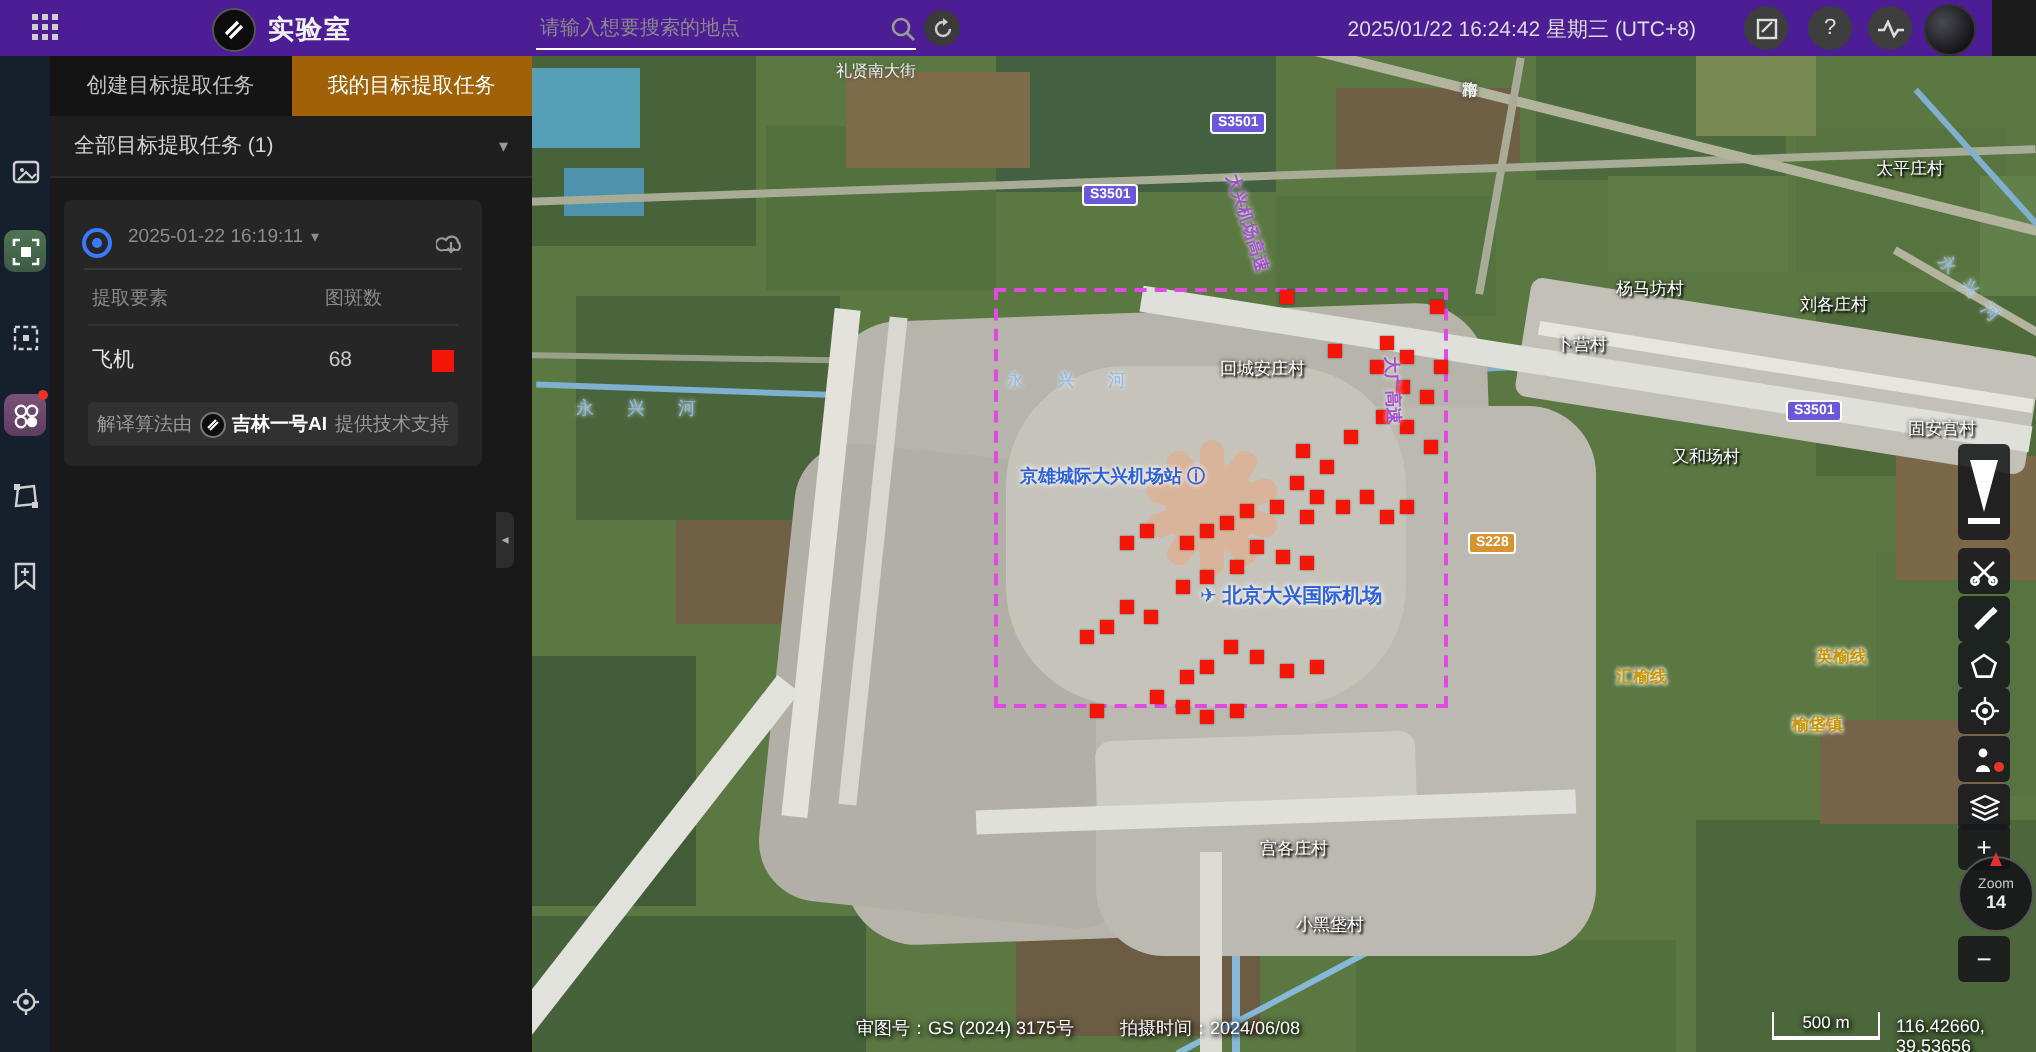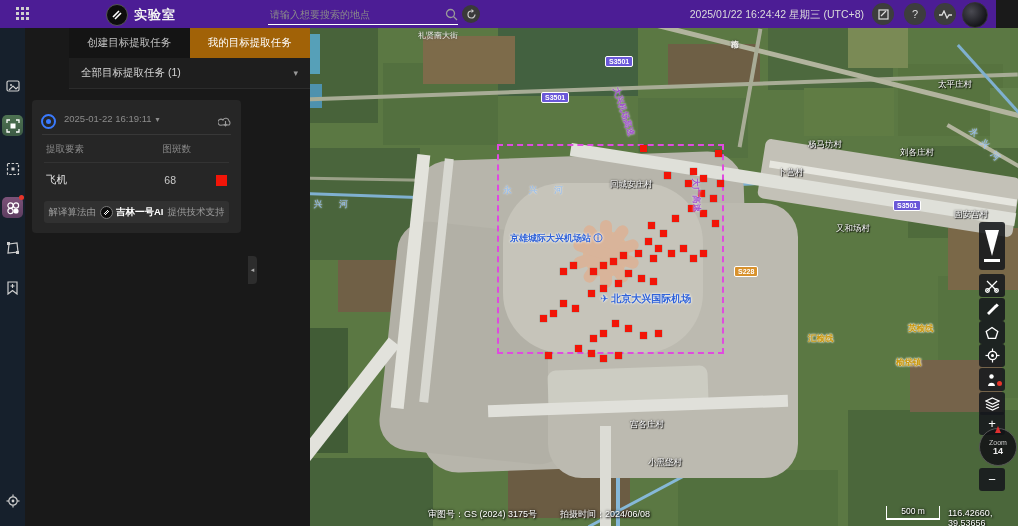--- a/index.html
+++ b/index.html
@@ -12,35 +12,35 @@
   #grid-ic{position:absolute;left:16px;top:7px;}
   #logo{position:absolute;left:106px;top:4px;width:20px;height:20px;border-radius:50%;
         background:#0d0d0d;border:1px solid #555;display:flex;align-items:center;justify-content:center;}
   #app-title{position:absolute;left:134px;top:6px;font-size:13px;font-weight:bold;color:#f2f2f2;letter-spacing:1px;}
   #search-wrap{position:absolute;left:268px;top:4px;width:190px;height:20px;border-bottom:1px solid #ffffff;
                display:flex;align-items:center;}
   #search-input{flex:1;background:transparent;border:none;outline:none;color:#bbb;font-size:10px;}
   #search-input::placeholder{color:#8a8a8a;}
   #sync-btn{position:absolute;left:462px;top:5px;width:18px;height:18px;border-radius:50%;background:#3a3a3a;
             display:flex;align-items:center;justify-content:center;}
-  #datetime{position:absolute;right:132px;top:8px;font-size:10.5px;color:#dcdcdc;margin-left:32px;}
+  #datetime{position:absolute;right:148px;top:8px;font-size:10.5px;color:#dcdcdc;margin-left:32px;}
   .tb-circle{position:absolute;top:3px;width:22px;height:22px;border-radius:50%;background:#3d3d3d;
              display:flex;align-items:center;justify-content:center;color:#ddd;font-size:11px;}
   #btn-note{right:102px;} #btn-help{right:70px;} #btn-pulse{right:40px;}
   #avatar{position:absolute;right:8px;top:2px;width:24px;height:24px;border-radius:50%;
           background:radial-gradient(circle at 35% 35%,#4a4a52,#15151a 70%);border:1px solid #333;}
   
   #rail{position:absolute;left:0;top:28px;width:25px;height:498px;background:#16202c;z-index:40;}
   .rail-ic{position:absolute;left:2px;width:21px;height:21px;border-radius:5px;
            display:flex;align-items:center;justify-content:center;}
   .rail-ic.active-green{background:linear-gradient(180deg,#4e7352,#3c5a44);}
   .rail-ic.active-purple{background:linear-gradient(180deg,#7c5279,#5d3d60);}
   .red-dot{position:absolute;right:-1px;top:-2px;width:5px;height:5px;border-radius:50%;background:#e8352a;}
   
-  #panel{position:absolute;left:25px;top:28px;width:241px;height:498px;background:#191919;z-index:40;padding-left:44px;}
+  #panel{position:absolute;left:25px;top:28px;width:241px;height:498px;background:#191919;z-index:40;}
   #tabs{display:flex;height:30px;background:#0f0f0f;}
   .tab{flex:1;display:flex;align-items:center;justify-content:center;font-size:10.5px;color:#c2c2c2;background:#141414;}
   .tab.active{background:#a16207;color:#fff;}
   #filter-row{height:30px;display:flex;align-items:center;justify-content:space-between;
               padding:0 12px;background:#1e1e1e;border-bottom:1px solid #2c2c2c;color:#d5d5d5;font-size:10.5px;}
   #task-card{position:absolute;left:7px;top:72px;width:209px;background:#262626;border-radius:4px;padding:8px 0 10px;}
   #card-head{position:relative;padding:2px 10px 6px 12px;}
   #radio{position:absolute;left:9px;top:6px;width:11px;height:11px;border-radius:50%;border:2px solid #3a7afe;
          display:flex;align-items:center;justify-content:center;}
   #radio::after{content:"";width:5px;height:5px;border-radius:50%;background:#3a7afe;}

